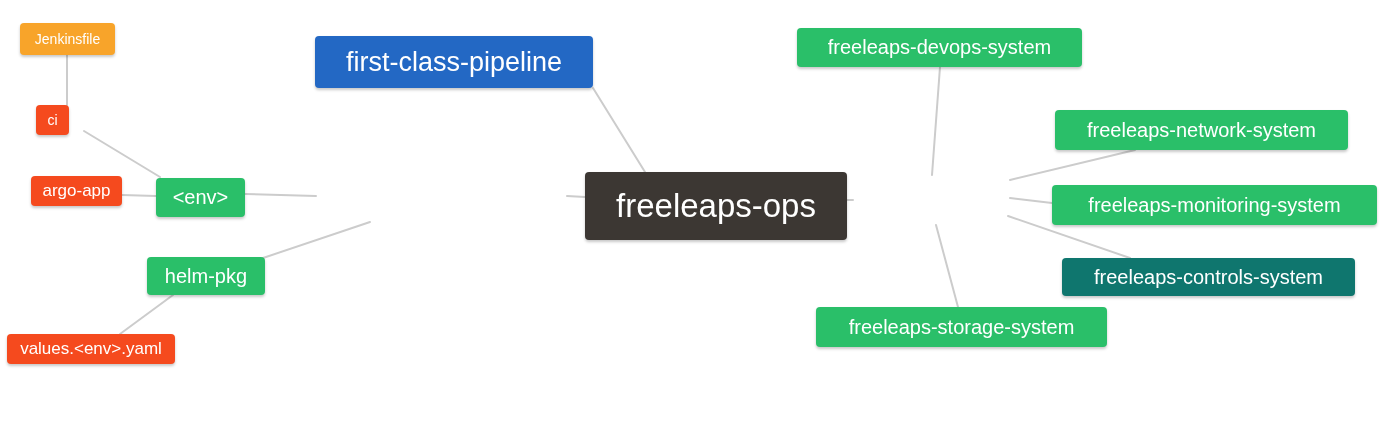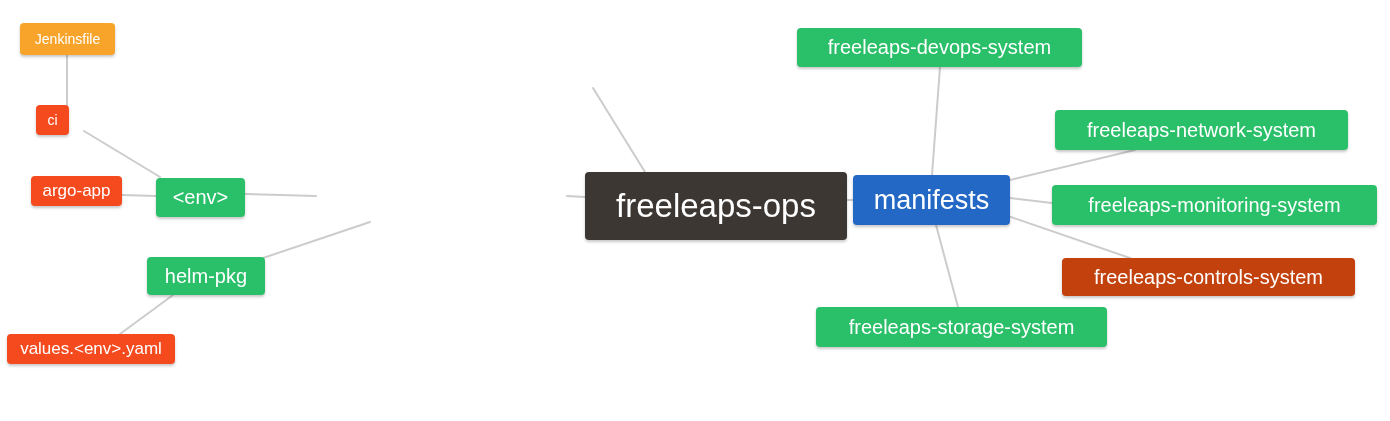--- a/index.html
+++ b/index.html
@@ -70,29 +70,29 @@
   <div class="node" style="left: 36px; top: 105px; width: 33px; height: 30px; font-size: 14px; background: rgb(245, 74, 30); color: rgb(255, 255, 255);">ci</div>
 
   <div class="node" style="left: 31px; top: 176px; width: 91px; height: 30px; font-size: 17px; background: rgb(245, 74, 30); color: rgb(255, 255, 255);">argo-app</div>
 
   <div class="node" style="left: 156px; top: 178px; width: 89px; height: 39px; font-size: 20px; background: rgb(42, 191, 105); color: rgb(255, 255, 255);">&lt;env&gt;</div>
 
   <div class="node" style="left: 147px; top: 257px; width: 118px; height: 38px; font-size: 20px; background: rgb(42, 191, 105); color: rgb(255, 255, 255);">helm-pkg</div>
 
   <div class="node" style="left: 7px; top: 334px; width: 168px; height: 30px; font-size: 17px; background: rgb(245, 74, 30); color: rgb(255, 255, 255);">values.&lt;env&gt;.yaml</div>
 
+  <div class="node" style="left: 315px; top: 36px; width: 278px; height: 52px; font-size: 27px; background: rgb(35, 104, 196); color: rgb(255, 255, 255);">first-class-pipeline</div>
 
 
   <div class="node" style="left: 585px; top: 172px; width: 262px; height: 68px; font-size: 33px; background: rgb(60, 55, 51); color: rgb(255, 255, 255);">freeleaps-ops</div>
 
-  <div class="node" style="left: 853px; top: 175px; width: 157px; height: 50px; font-size: 27px; background: rgb(35, 104, 196); color: rgb(255, 255, 255);">manifests</div>
 
   <div class="node" style="left: 797px; top: 28px; width: 285px; height: 39px; font-size: 20px; background: rgb(42, 191, 105); color: rgb(255, 255, 255);">freeleaps-devops-system</div>
 
   <div class="node" style="left: 1055px; top: 110px; width: 293px; height: 40px; font-size: 20px; background: rgb(42, 191, 105); color: rgb(255, 255, 255);">freeleaps-network-system</div>
 
   <div class="node" style="left: 1052px; top: 185px; width: 325px; height: 40px; font-size: 20px; background: rgb(42, 191, 105); color: rgb(255, 255, 255);">freeleaps-monitoring-system</div>
 
-  <div class="node" style="left: 1062px; top: 258px; width: 293px; height: 38px; font-size: 20px; background: #c2410c; color: rgb(255, 255, 255);">freeleaps-controls-system</div>
+  <div class="node" style="left: 1062px; top: 258px; width: 293px; height: 38px; font-size: 20px; background: #0f766e; color: rgb(255, 255, 255);">freeleaps-controls-system</div>
 
   <div class="node" style="left: 816px; top: 307px; width: 291px; height: 40px; font-size: 20px; background: rgb(42, 191, 105); color: rgb(255, 255, 255);">freeleaps-storage-system</div>
 
 </div>
 
 </body></html>

